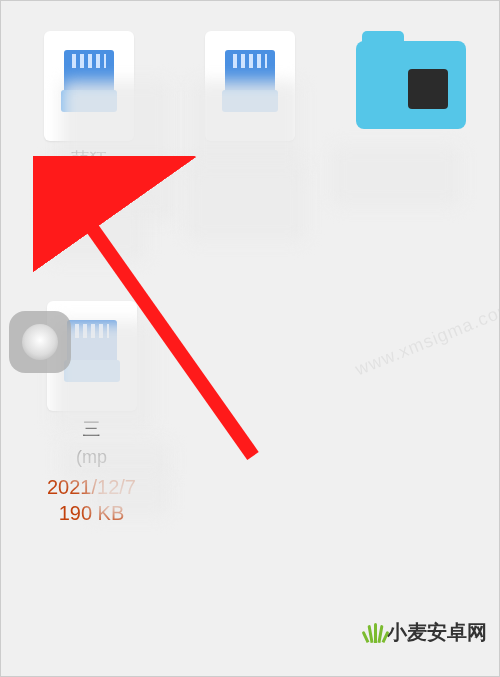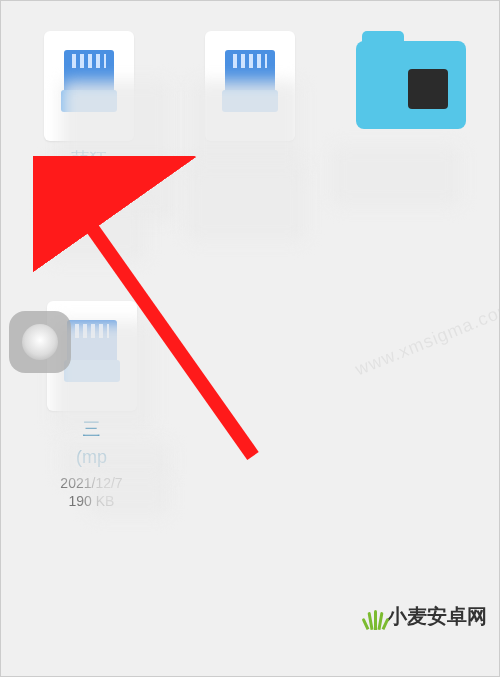--- a/index.html
+++ b/index.html
@@ -84,27 +84,27 @@
       position: absolute;
       right: 18px;
       top: 28px;
       width: 40px;
       height: 40px;
       background: #2b2b2b;
       border-radius: 4px;
     }
     .file-label {
       font-size: 18px;
-      color: #0369a1;
+      color: #000000;
       text-align: center;
       max-width: 130px;
     }
     .file-meta {
-      font-size: 14px;
-      color: #737373;
+      font-size: 20px;
+      color: #c2410c;
       text-align: center;
       line-height: 1.3;
     }
     .blur-overlay {
       position: absolute;
       background: rgba(235,235,235,0.85);
       filter: blur(8px);
       border-radius: 8px;
       pointer-events: none;
     }
@@ -148,22 +148,23 @@
       transform: translateY(-50%) rotate(-22deg);
       font-size: 18px;
       color: rgba(0,0,0,0.06);
       white-space: nowrap;
       letter-spacing: 1px;
       pointer-events: none;
     }
     .watermark-brand {
       position: absolute;
       right: 12px;
-      bottom: 46px;
-      display: flex;
+      bottom: 30px;
+      display: flex;
+      align-items: center;
       pointer-events: none;
     }
     .brand-logo {
       display: flex;
       align-items: flex-end;
       gap: 2px;
     }
     .wheat {
       width: 3px;
       background: #7bbb2f;

